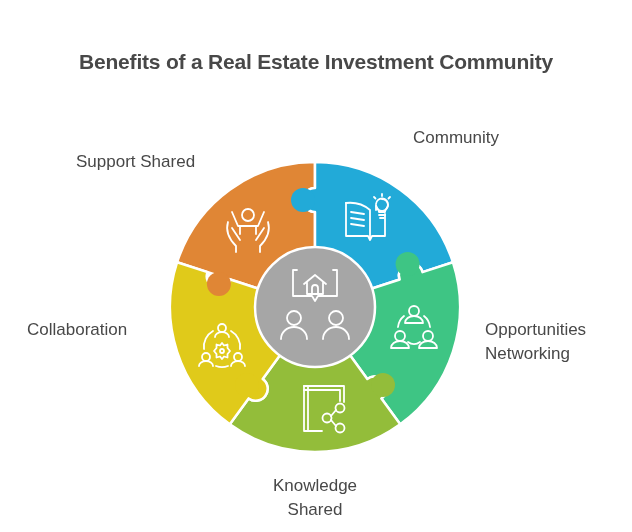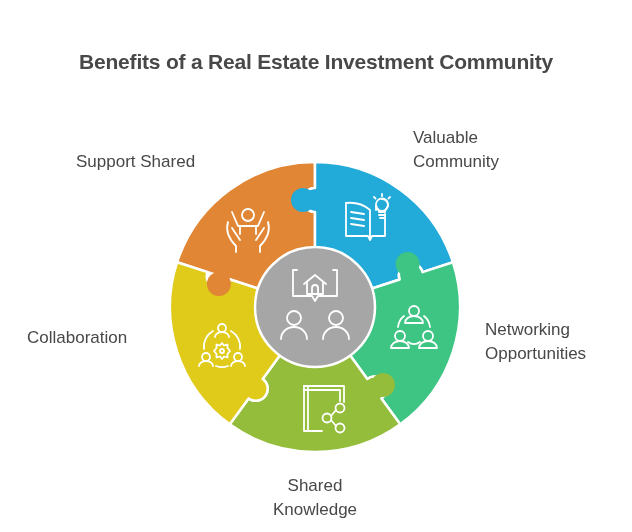--- a/index.html
+++ b/index.html
@@ -120,26 +120,25 @@
       <circle cx="222" cy="351" r="2"></circle>
       <path d="M222,343 L224,345.5 L227.5,344.5 L227.5,348 L230,351 L227.5,354 L227.5,357.5 L224,356.5 L222,359 L220,356.5 L216.5,357.5 L216.5,354 L214,351 L216.5,348 L216.5,344.5 L220,345.5 Z"></path>
     </g>
   </g>
 </svg>
 
 <div class="label" style="left:76px; top:150px;">
   <span>Support Shared</span>
 </div>
 <div class="label" style="left:413px; top:126px;">
-  <span>Valuable</span>
   <span>Community</span>
 </div>
 <div class="label" style="left:485px; top:318px;">
+  <span>Opportunities</span>
   <span>Networking</span>
-  <span>Opportunities</span>
 </div>
 <div class="label" style="left:265px; top:474px; text-align:center; width:100px;">
+  <span>Knowledge</span>
   <span>Shared</span>
-  <span>Knowledge</span>
 </div>
-<div class="label" style="left:27px; top:326px;">
+<div class="label" style="left:27px; top:318px;">
   <span>Collaboration</span>
 </div>
 
 </body></html>

